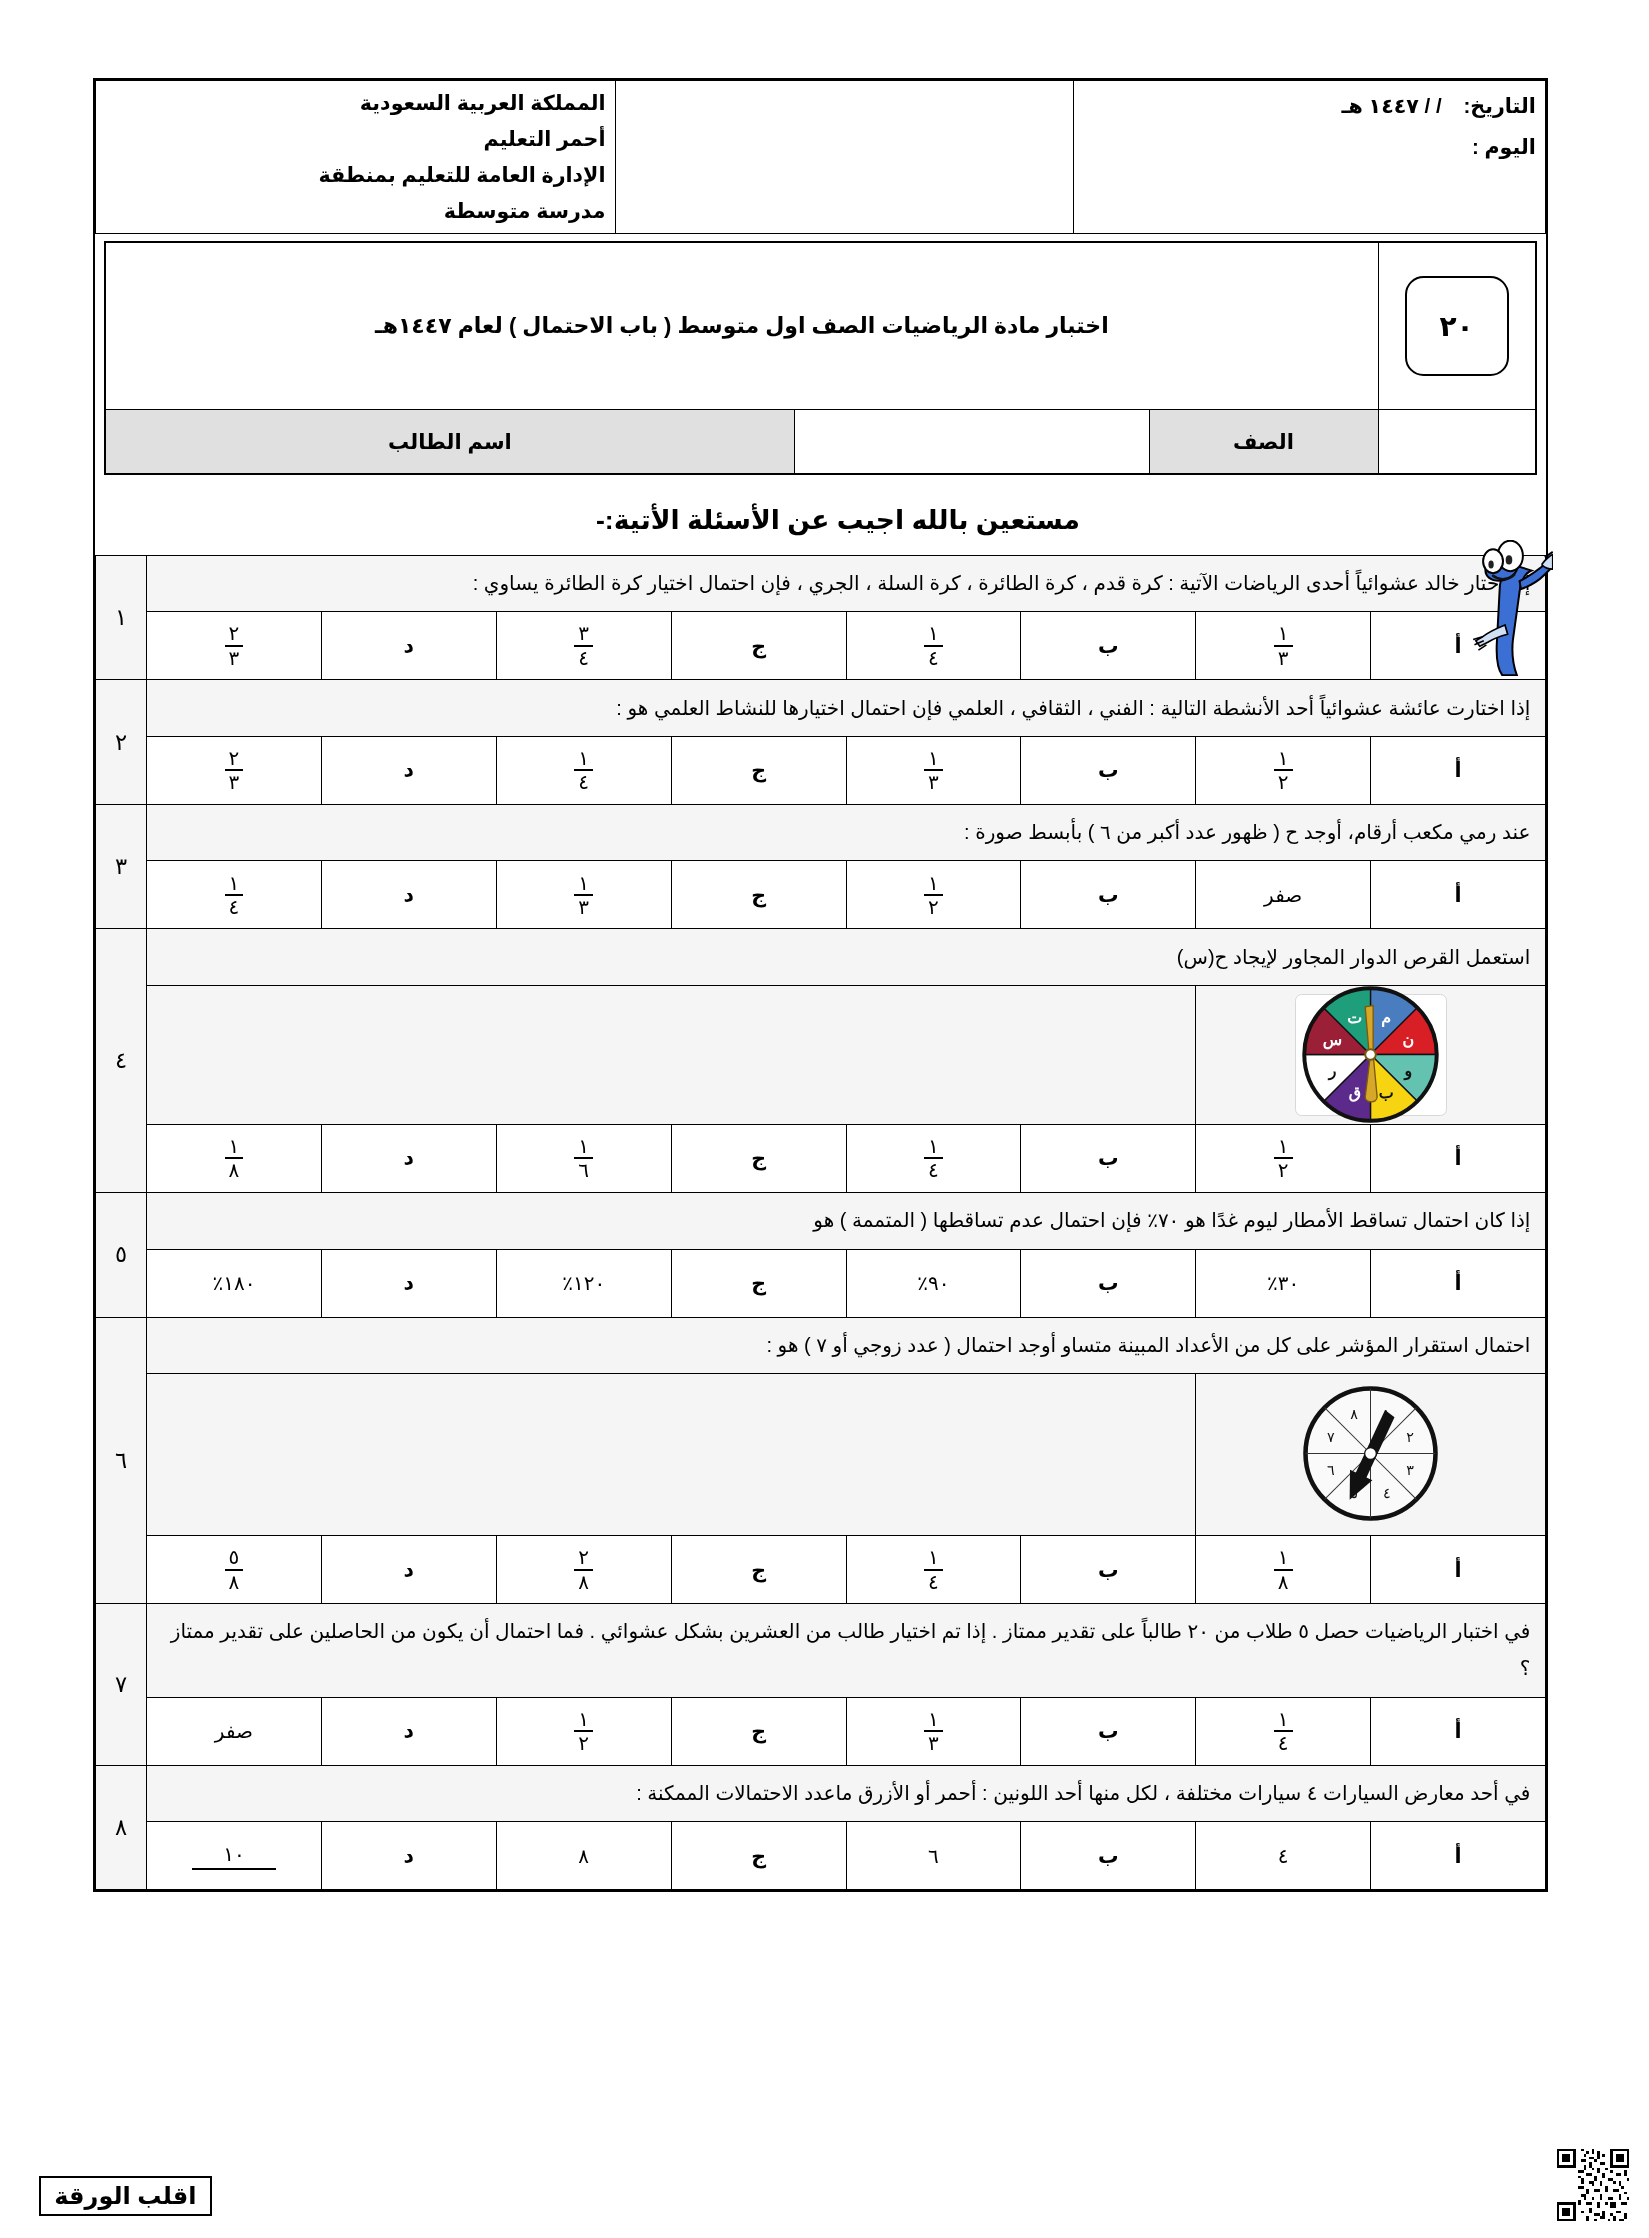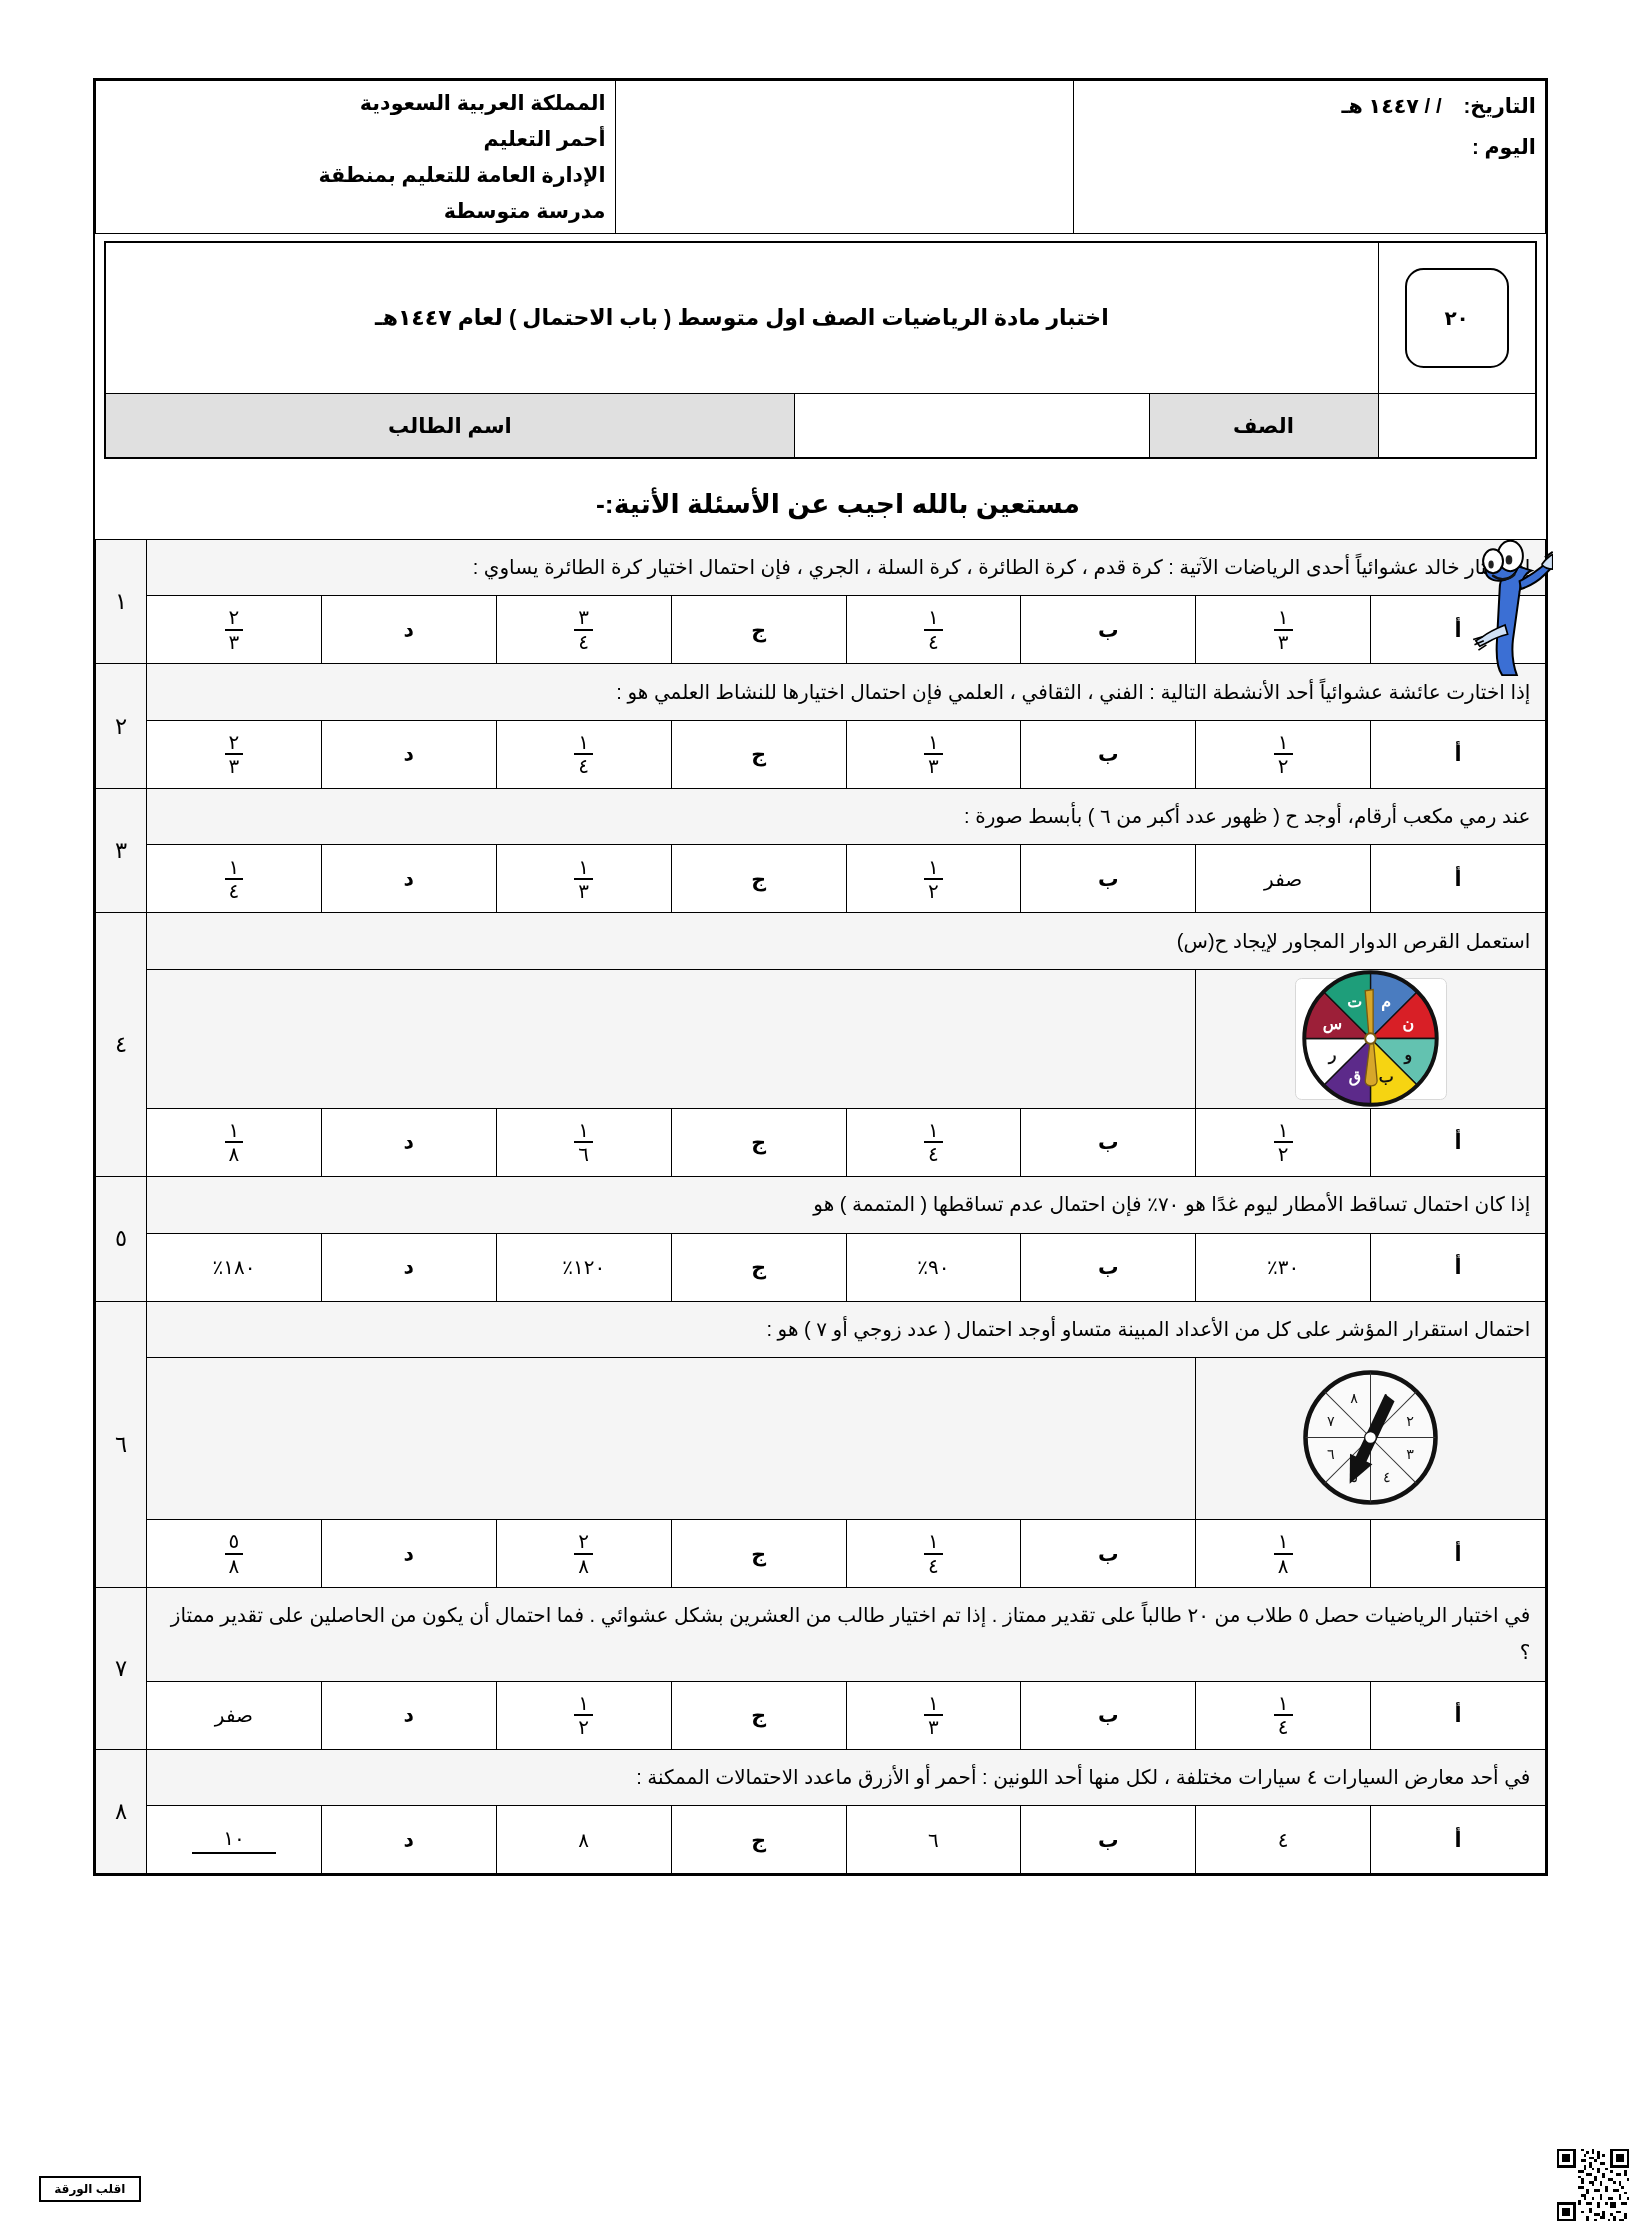--- a/index.html
+++ b/index.html
@@ -78,23 +78,23 @@
     padding:17.3px 6.6px;
   }
   .mark-cell{
     width:143px;
     position:relative;
   }
   .mark-box{
     width:100px;height:96px;
     border:2.7px solid #000;
     border-radius:18.6px;
-    margin:8px auto;
+    margin:16px auto;
     display:flex;align-items:center;justify-content:center;
-    font-size:20px;font-weight:700;
+    font-size:28px;font-weight:700;
     background:#fff;
   }
 
   
   .stu-row td{
     height:61px;
     font-size:21px;
     font-weight:700;
     text-align:center;
     margin-left:12px;
@@ -195,21 +195,21 @@
     width:143px;height:143px;
     margin:0 auto;
   }
 
   
   .turn{
     position:absolute;
     left:39px;top:2176px;
     border:2.7px solid #000;
     padding:4px 13.3px;
-    font-size:12px;
+    font-size:24px;
     font-weight:700;
     background:#fff;
     z-index:5;
     text-align:center;
   }
   .qr{
     position:absolute;
     left:1554px;top:2146px;
     width:78px;height:78px;
     z-index:5;

